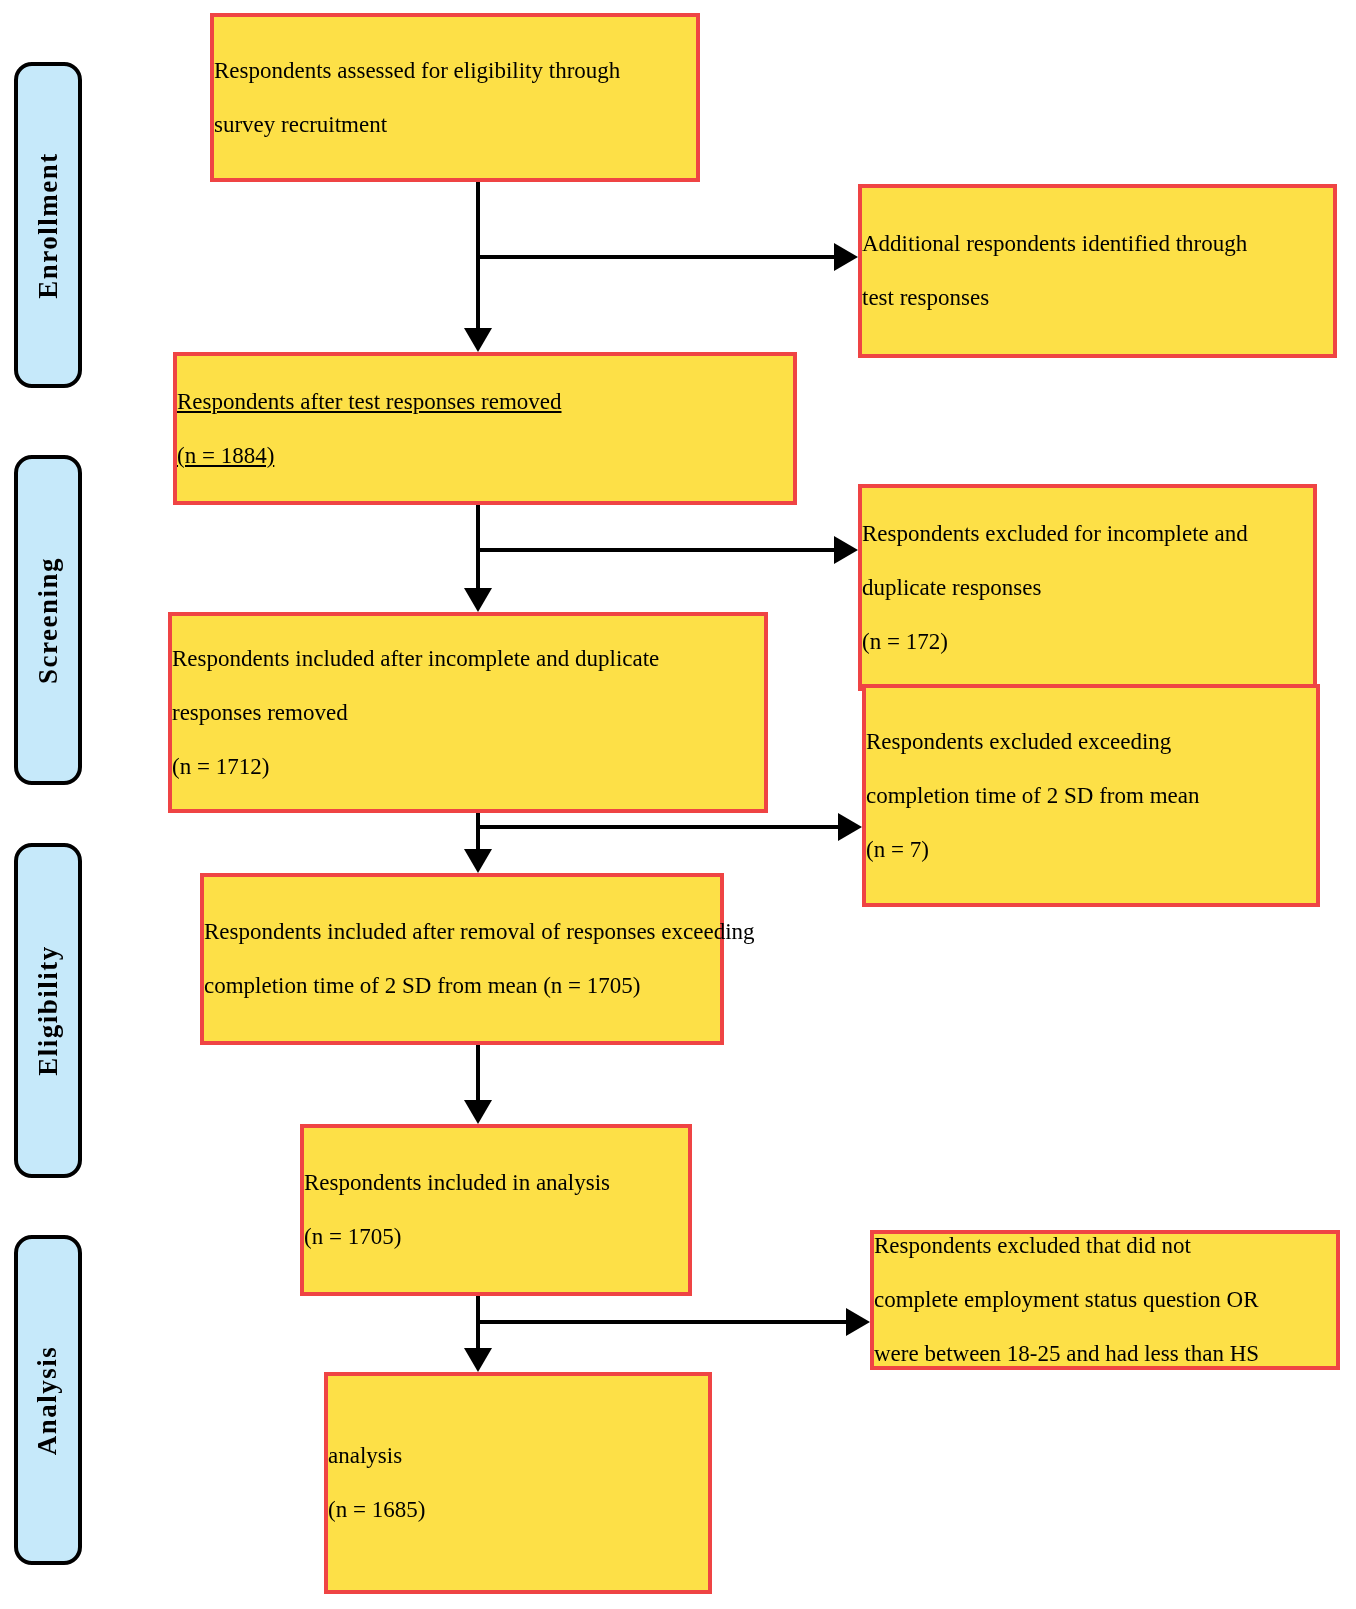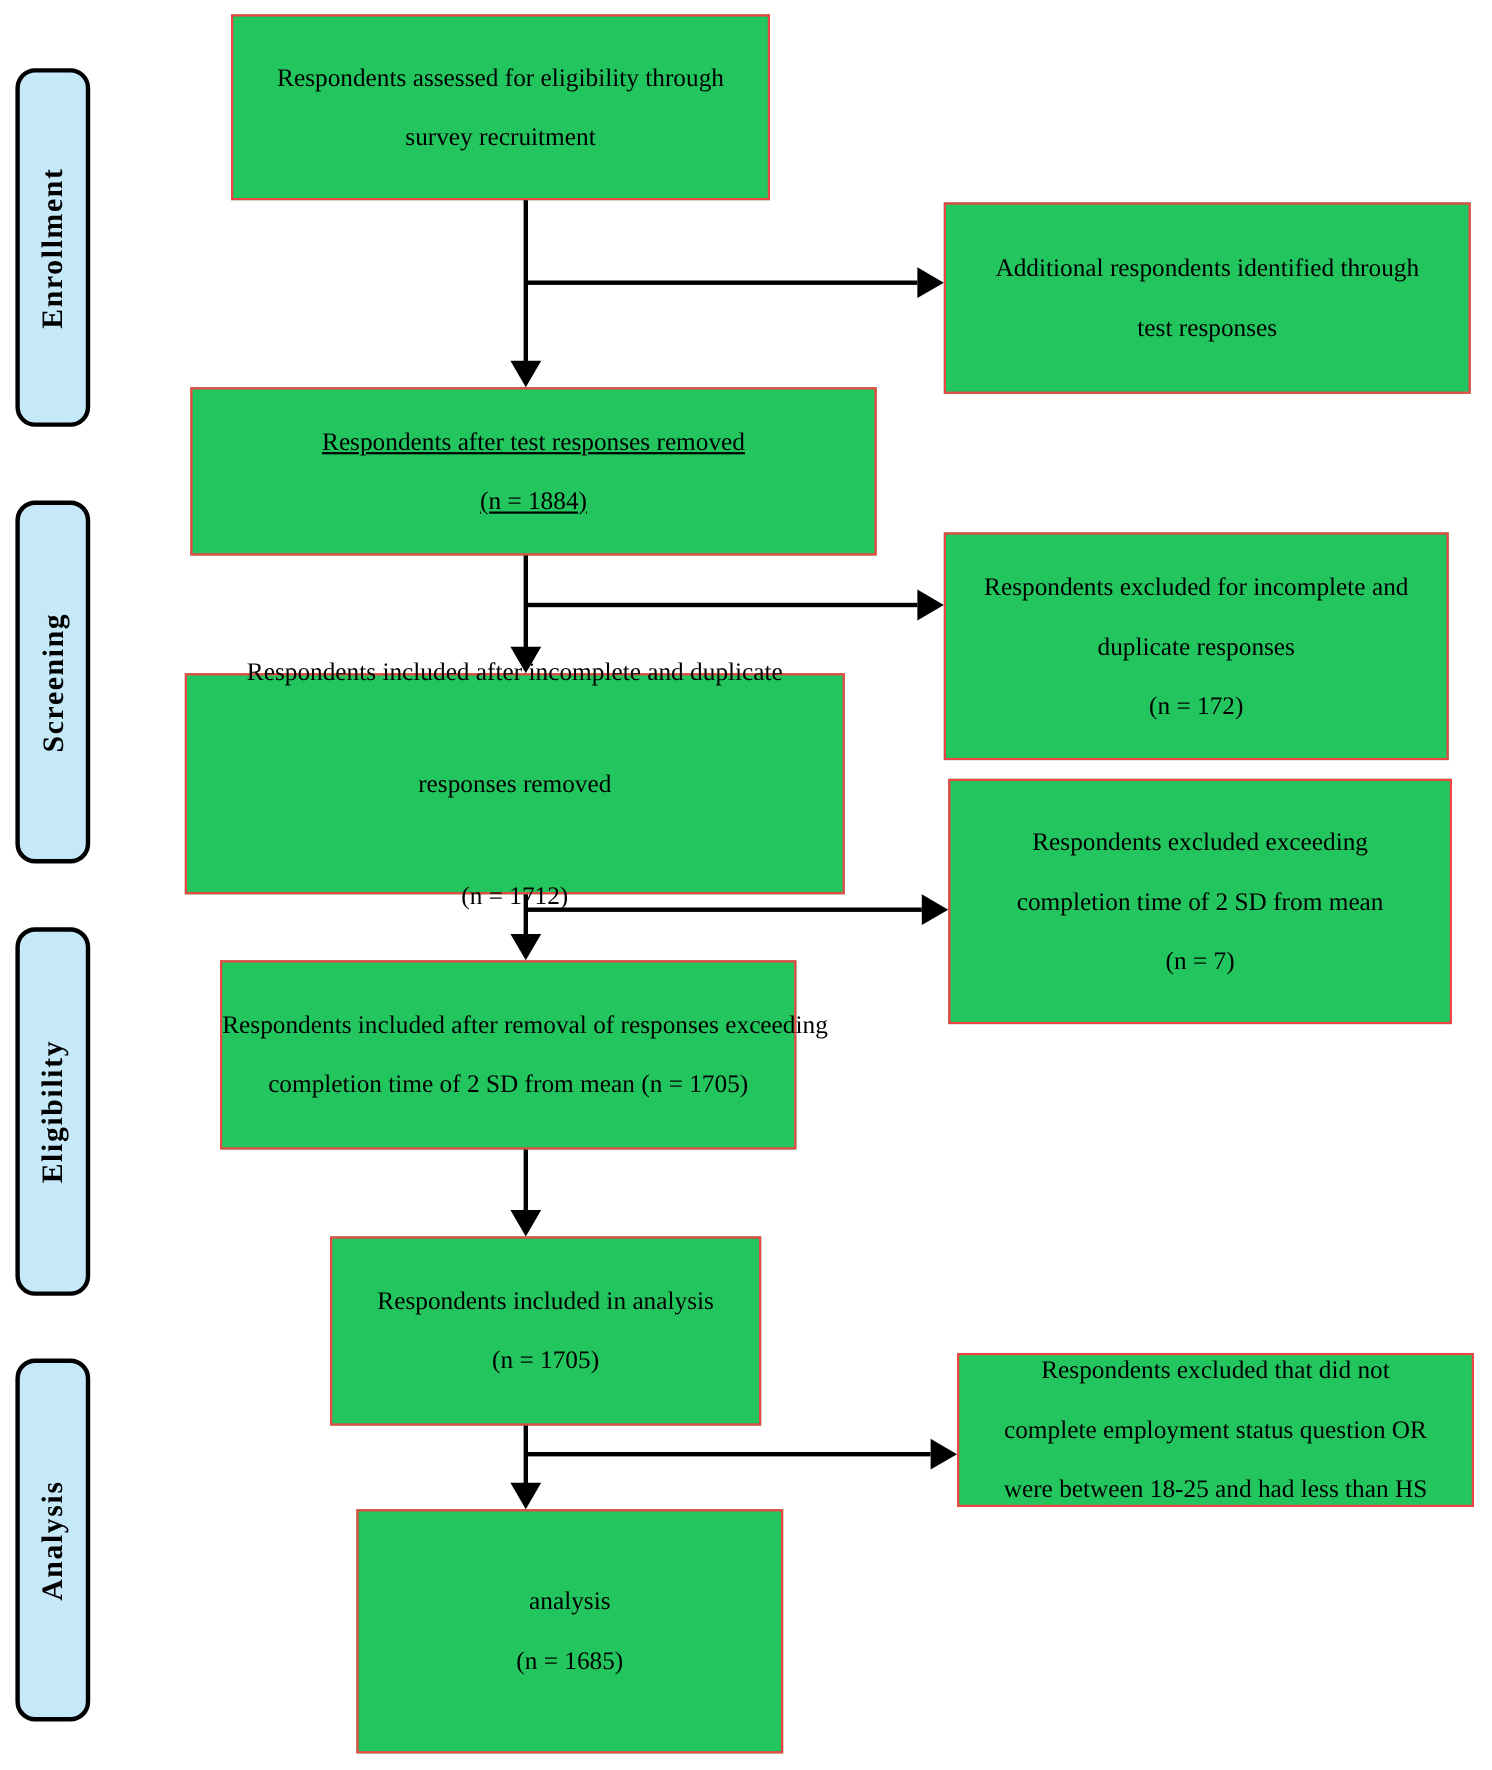--- a/index.html
+++ b/index.html
@@ -23,35 +23,35 @@
     white-space:nowrap;
     font-weight:bold;font-size:27px;letter-spacing:1.5px;
   }
   #stage-enrollment{top:62px;height:326px;}
   #stage-screening{top:455px;height:330px;}
   #stage-eligibility{top:843px;height:335px;}
   #stage-analysis{top:1235px;height:330px;}
 
   
   .fbox{
-    position:absolute;background:#22c55e;
-    border:2px solid #ef4444;box-sizing:border-box;
+    position:absolute;background:#fde047;
+    border:4px solid #ef4444;box-sizing:border-box;
     display:flex;flex-direction:column;justify-content:center;
-    text-align:center;font-size:23px;
+    text-align:left;font-size:23px;
   }
   .fbox .ln{line-height:54px;white-space:nowrap;}
   #b1{left:210px;top:13px;width:490px;height:169px;}
   #b2{left:173px;top:352px;width:624px;height:153px;text-decoration:underline;}
-  #b3{left:168px;top:612px;width:600px;height:201px;gap:48px;}
+  #b3{left:168px;top:612px;width:600px;height:201px;}
   #b4{left:200px;top:873px;width:524px;height:172px;}
   #b5{left:300px;top:1124px;width:392px;height:172px;}
   #b6{left:324px;top:1372px;width:388px;height:222px;}
   #bA{left:858px;top:184px;width:479px;height:174px;}
   #bB{left:858px;top:448px;width:459px;height:207px;margin-top:36px;}
-  #bC{left:862px;top:708px;width:458px;height:223px;font-family:Liberation Serif, serif;}
+  #bC{left:862px;top:684px;width:458px;height:223px;font-family:Liberation Serif, serif;}
   #bD{left:870px;top:1230px;width:470px;height:140px;}
 
   
   .vline,.hline{position:absolute;background:#000;}
   .vline{width:4px;}
   .hline{height:4px;}
   #v1{left:476px;top:182px;height:150px;}
   #h1{left:478px;top:255px;width:356px;}
   #v2{left:476px;top:505px;height:87px;}
   #h2{left:478px;top:548px;width:356px;}

